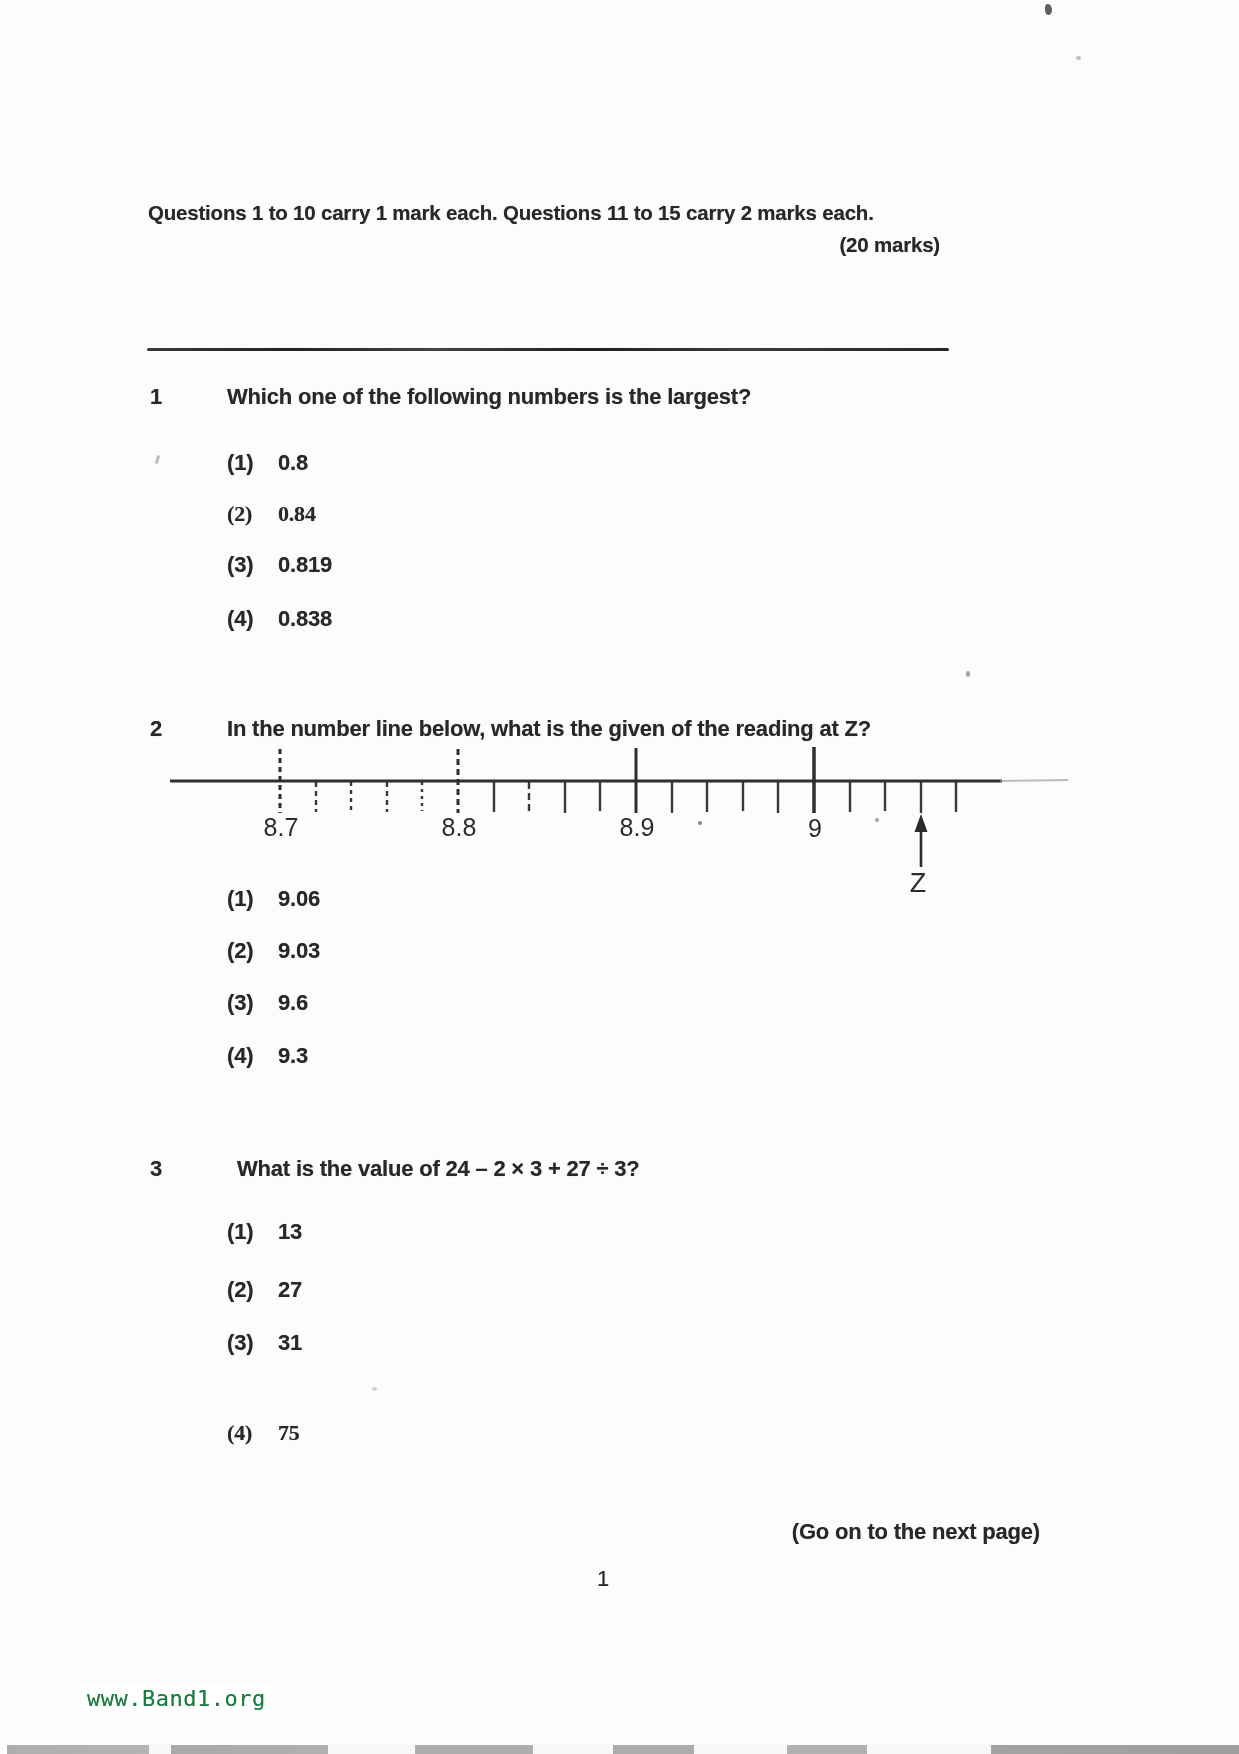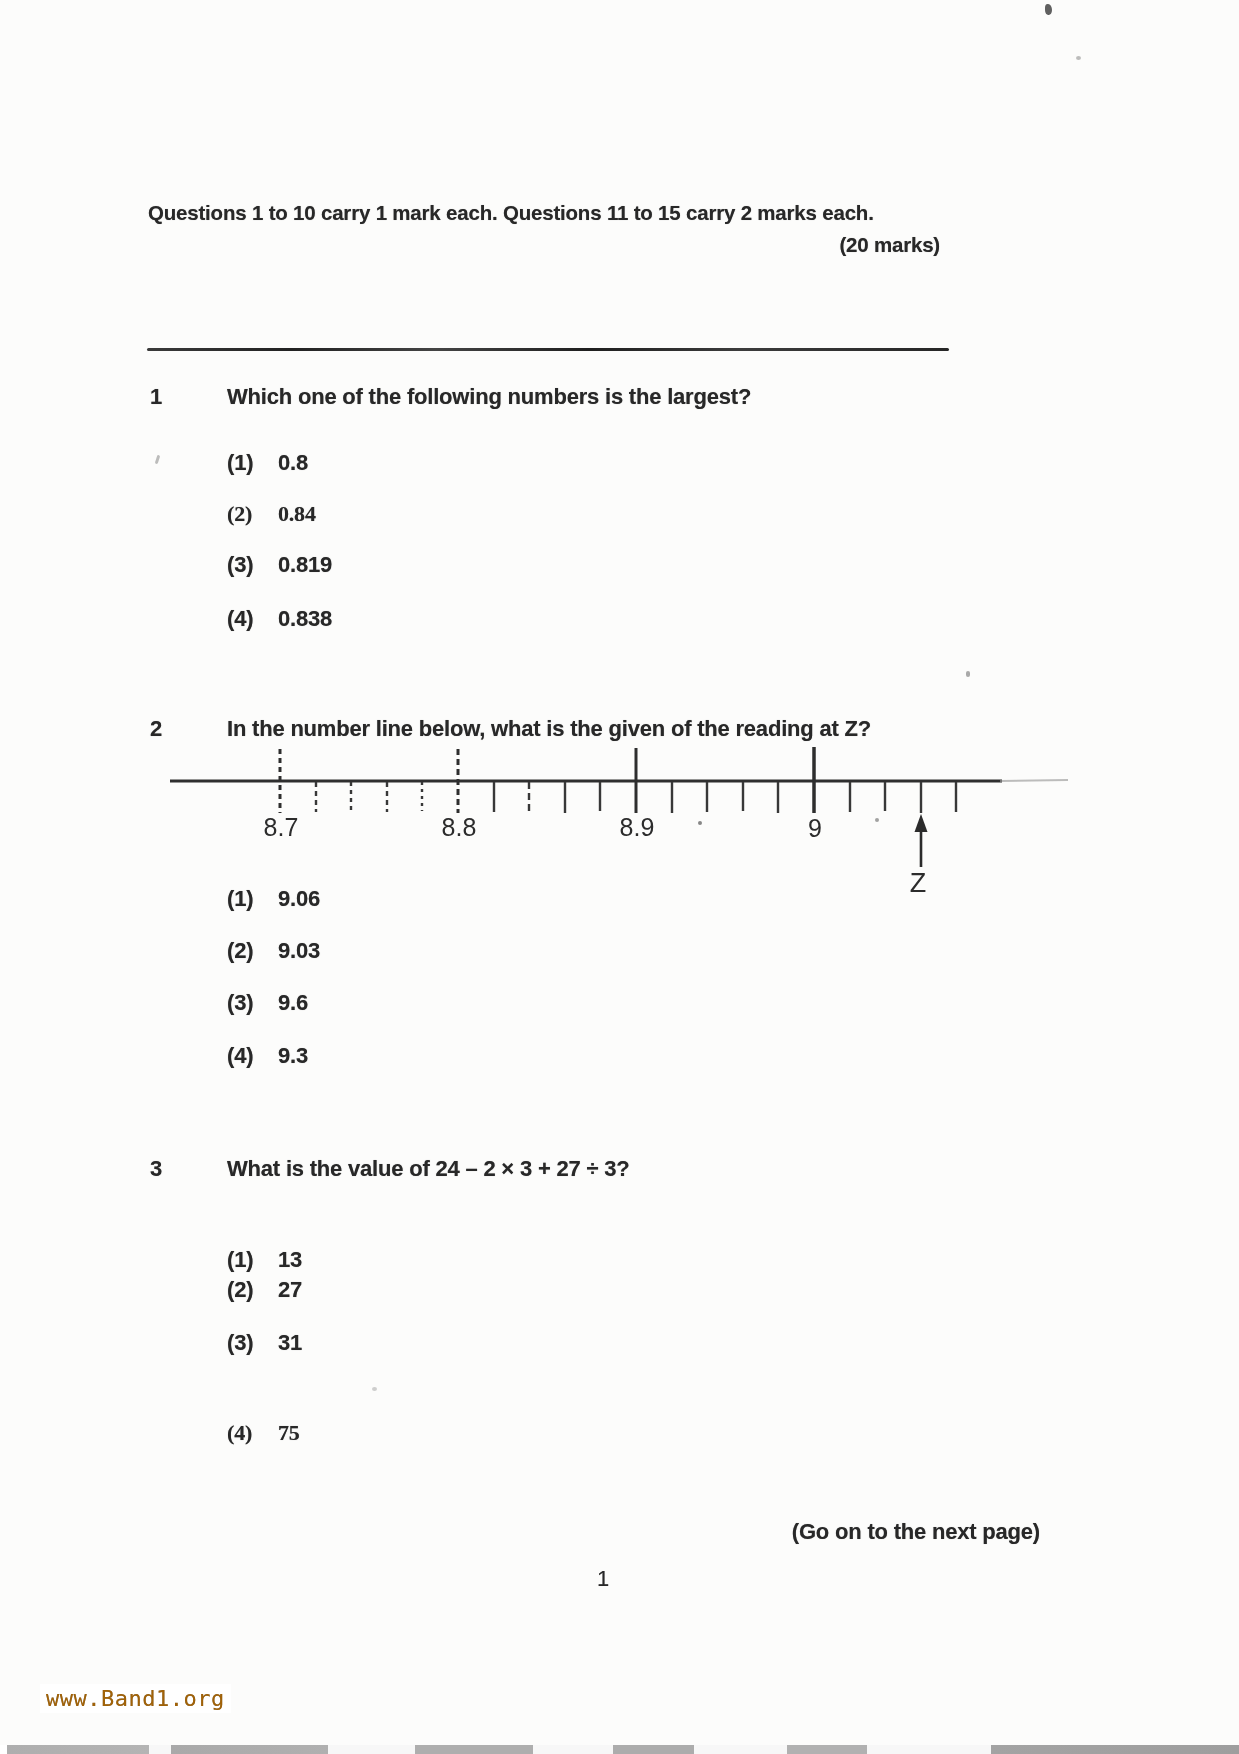--- a/index.html
+++ b/index.html
@@ -21,22 +21,23 @@
     border-radius:2px;
   }
   .qnum{font-size:22px;}
   .qtext{font-size:22px;}
   .opt{font-size:22px;}
   .opt .lab{display:inline-block;width:51px;}
   .footer-note{font-size:22px;}
   .pagenum{font-size:22px;font-weight:400;text-shadow:0 0 .5px rgba(60,60,60,.5);}
   .watermark{
     font-family:"DejaVu Sans Mono",monospace;font-weight:400;font-size:22px;
-    color:#a16207;letter-spacing:.5px;background:#fff;padding:2px 6px;
+    color:#15803d;letter-spacing:.5px;background:#fff;padding:2px 6px;
     text-shadow:0 0 .4px rgba(0,0,0,.4);
+    margin-left:41px;
   }
   .bottom-bar{
     position:absolute;left:0;bottom:0;width:1239px;height:9px;
     background:linear-gradient(90deg,
       #ffffff 0%,#ffffff .6%,
       #aeaeae .6%,#b4b4b4 12%,
       #f7f7f7 12%,#f7f7f7 13.8%,
       #a9a9a9 13.8%,#b0b0b0 26.5%,
       #f7f7f7 26.5%,#f7f7f7 33.5%,
       #aeaeae 33.5%,#aeaeae 43%,
@@ -134,22 +135,22 @@
     <span class="lab">(2)</span><span>9.03</span>
   </div>
   <div class="txt opt" style="left:227px;top:990px;">
     <span class="lab">(3)</span><span>9.6</span>
   </div>
   <div class="txt opt" style="left:227px;top:1043px;">
     <span class="lab">(4)</span><span>9.3</span>
   </div>
 
   <div class="txt qnum" style="left:150px;top:1156px;">3</div>
-  <div class="txt qtext" style="left:227px;top:1156px;">What is the value of 24 – 2 × 3 + 27 ÷ 3?</div>
-  <div class="txt opt" style="left:227px;top:1219px;margin-top:28px;">
+  <div class="txt qtext" style="left:237px;top:1156px;">What is the value of 24 – 2 × 3 + 27 ÷ 3?</div>
+  <div class="txt opt" style="left:227px;top:1219px;">
     <span class="lab">(1)</span><span>13</span>
   </div>
   <div class="txt opt" style="left:227px;top:1277px;">
     <span class="lab">(2)</span><span>27</span>
   </div>
   <div class="txt opt" style="left:227px;top:1330px;">
     <span class="lab">(3)</span><span>31</span>
   </div>
   <div class="txt opt" style="left:227px;top:1420px;font-family:Liberation Serif, serif;">
     <span class="lab">(4)</span><span>75</span>

